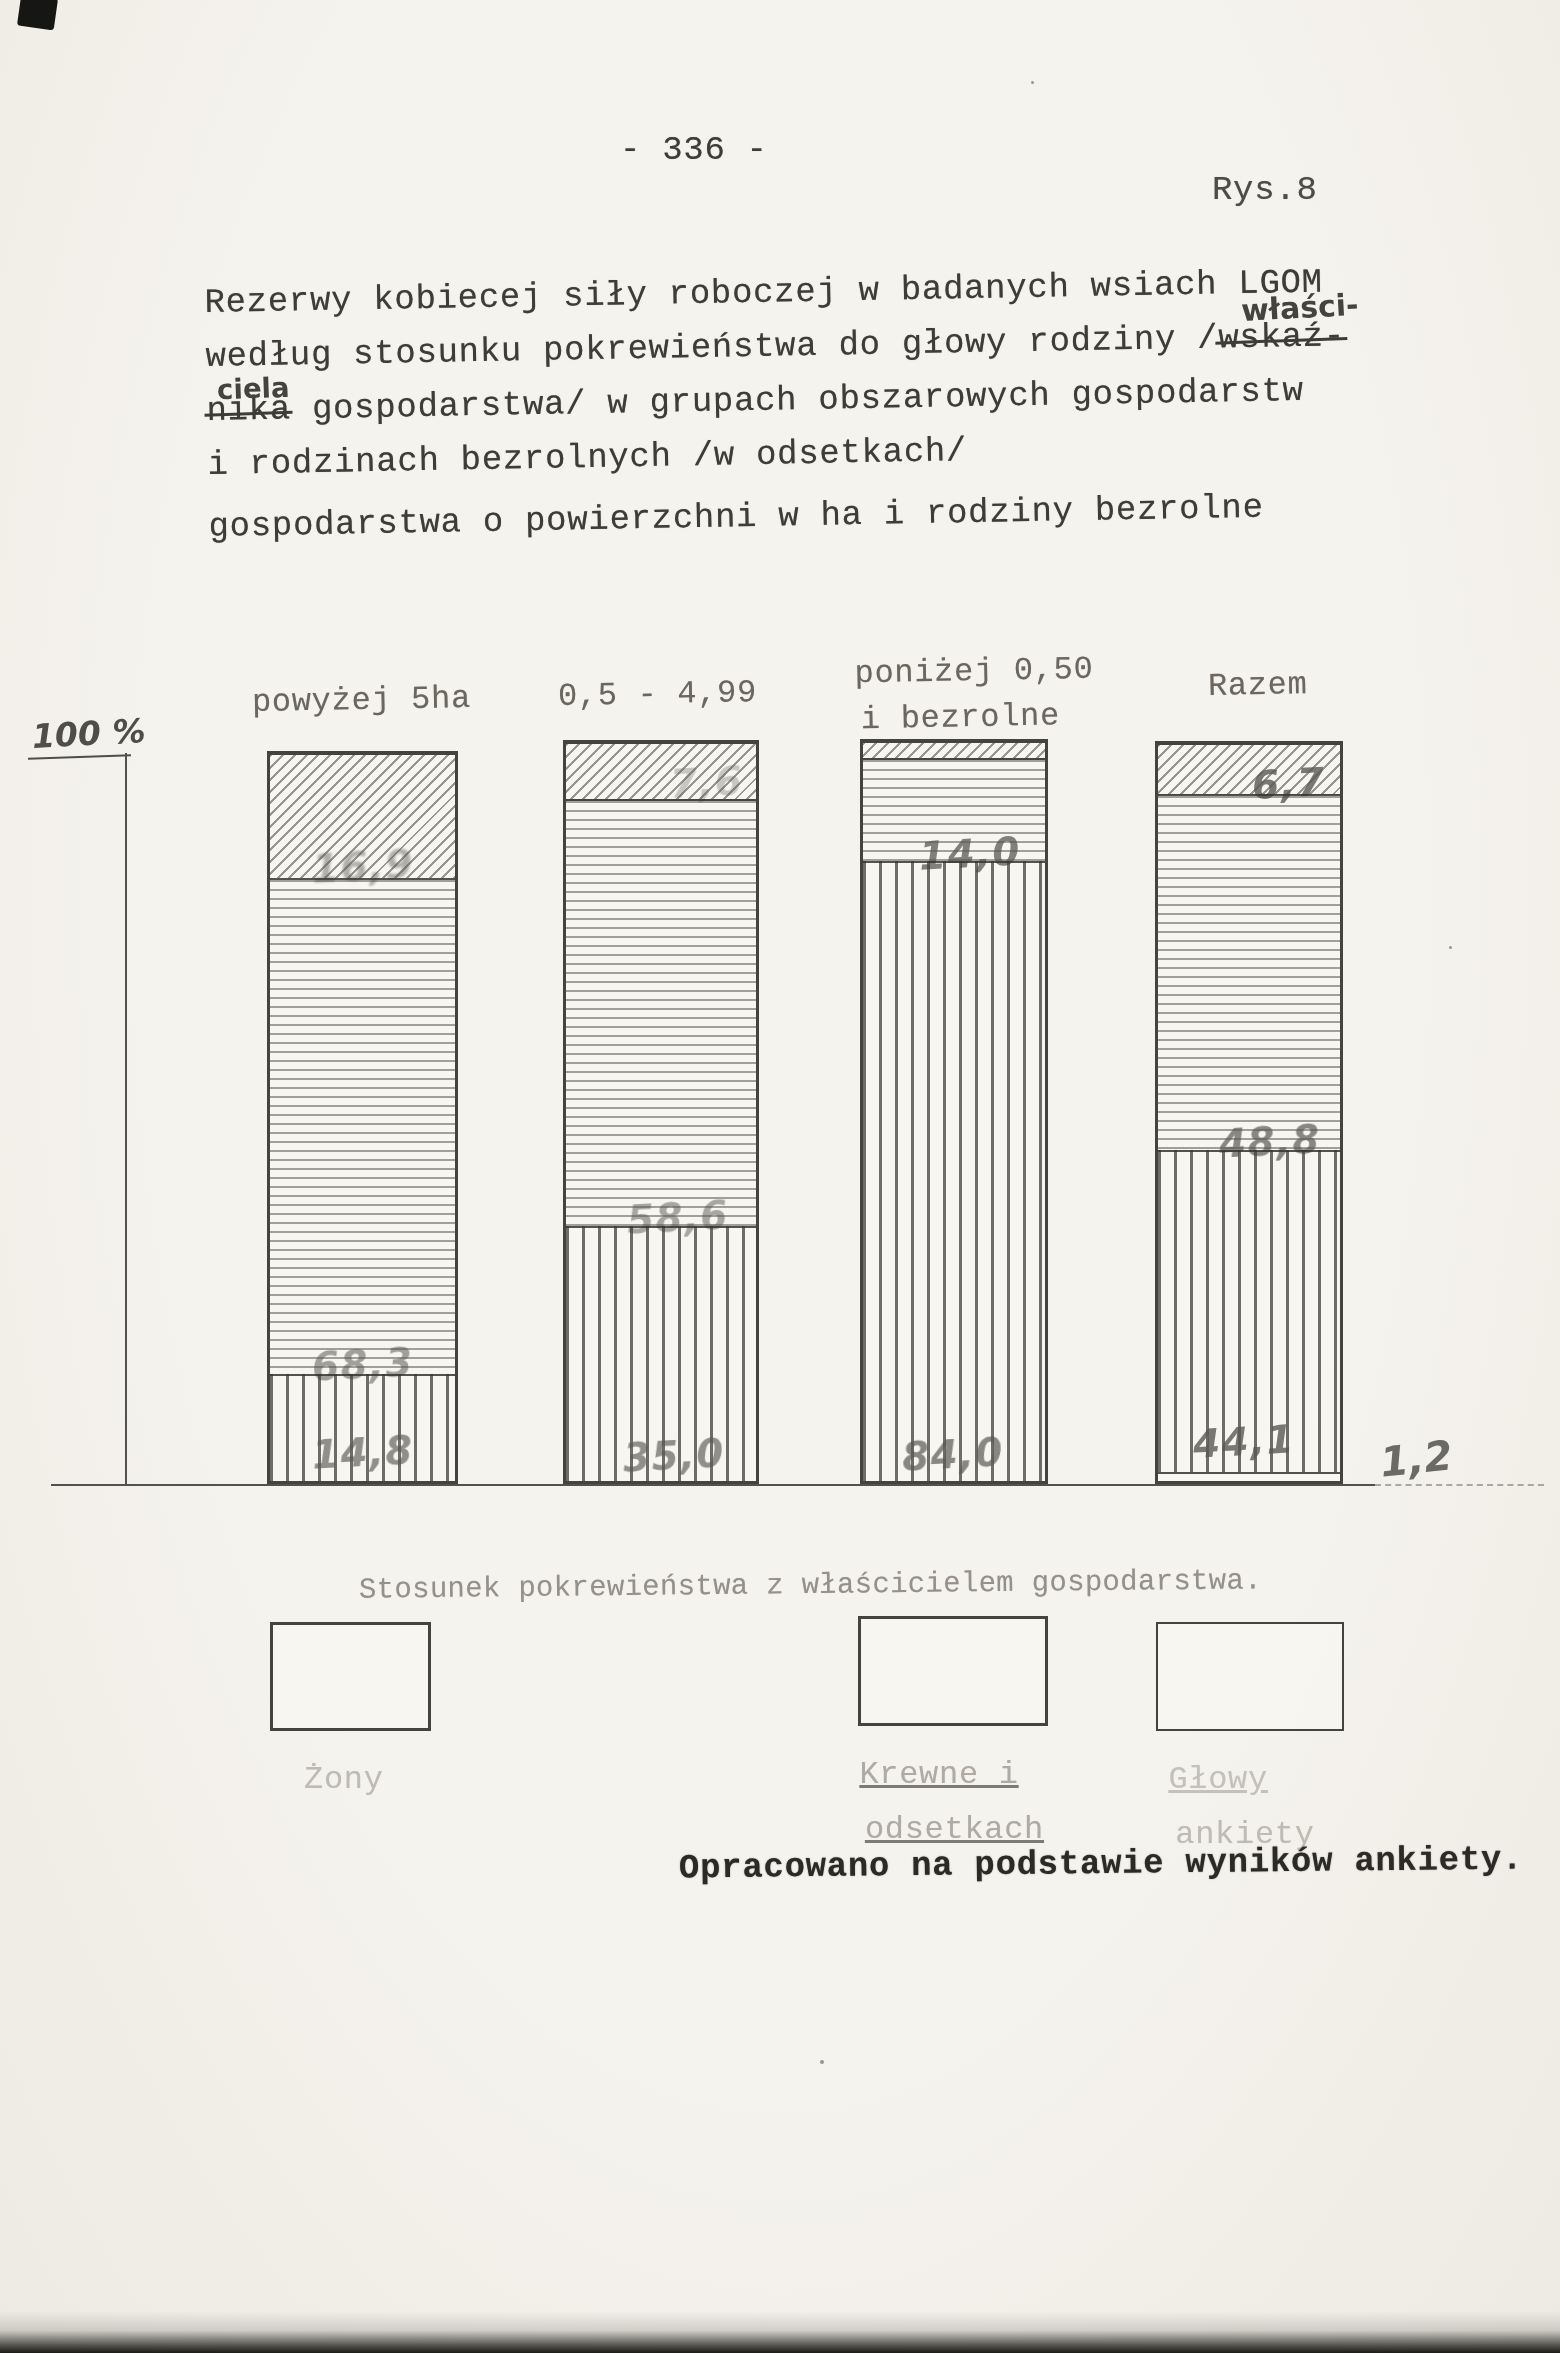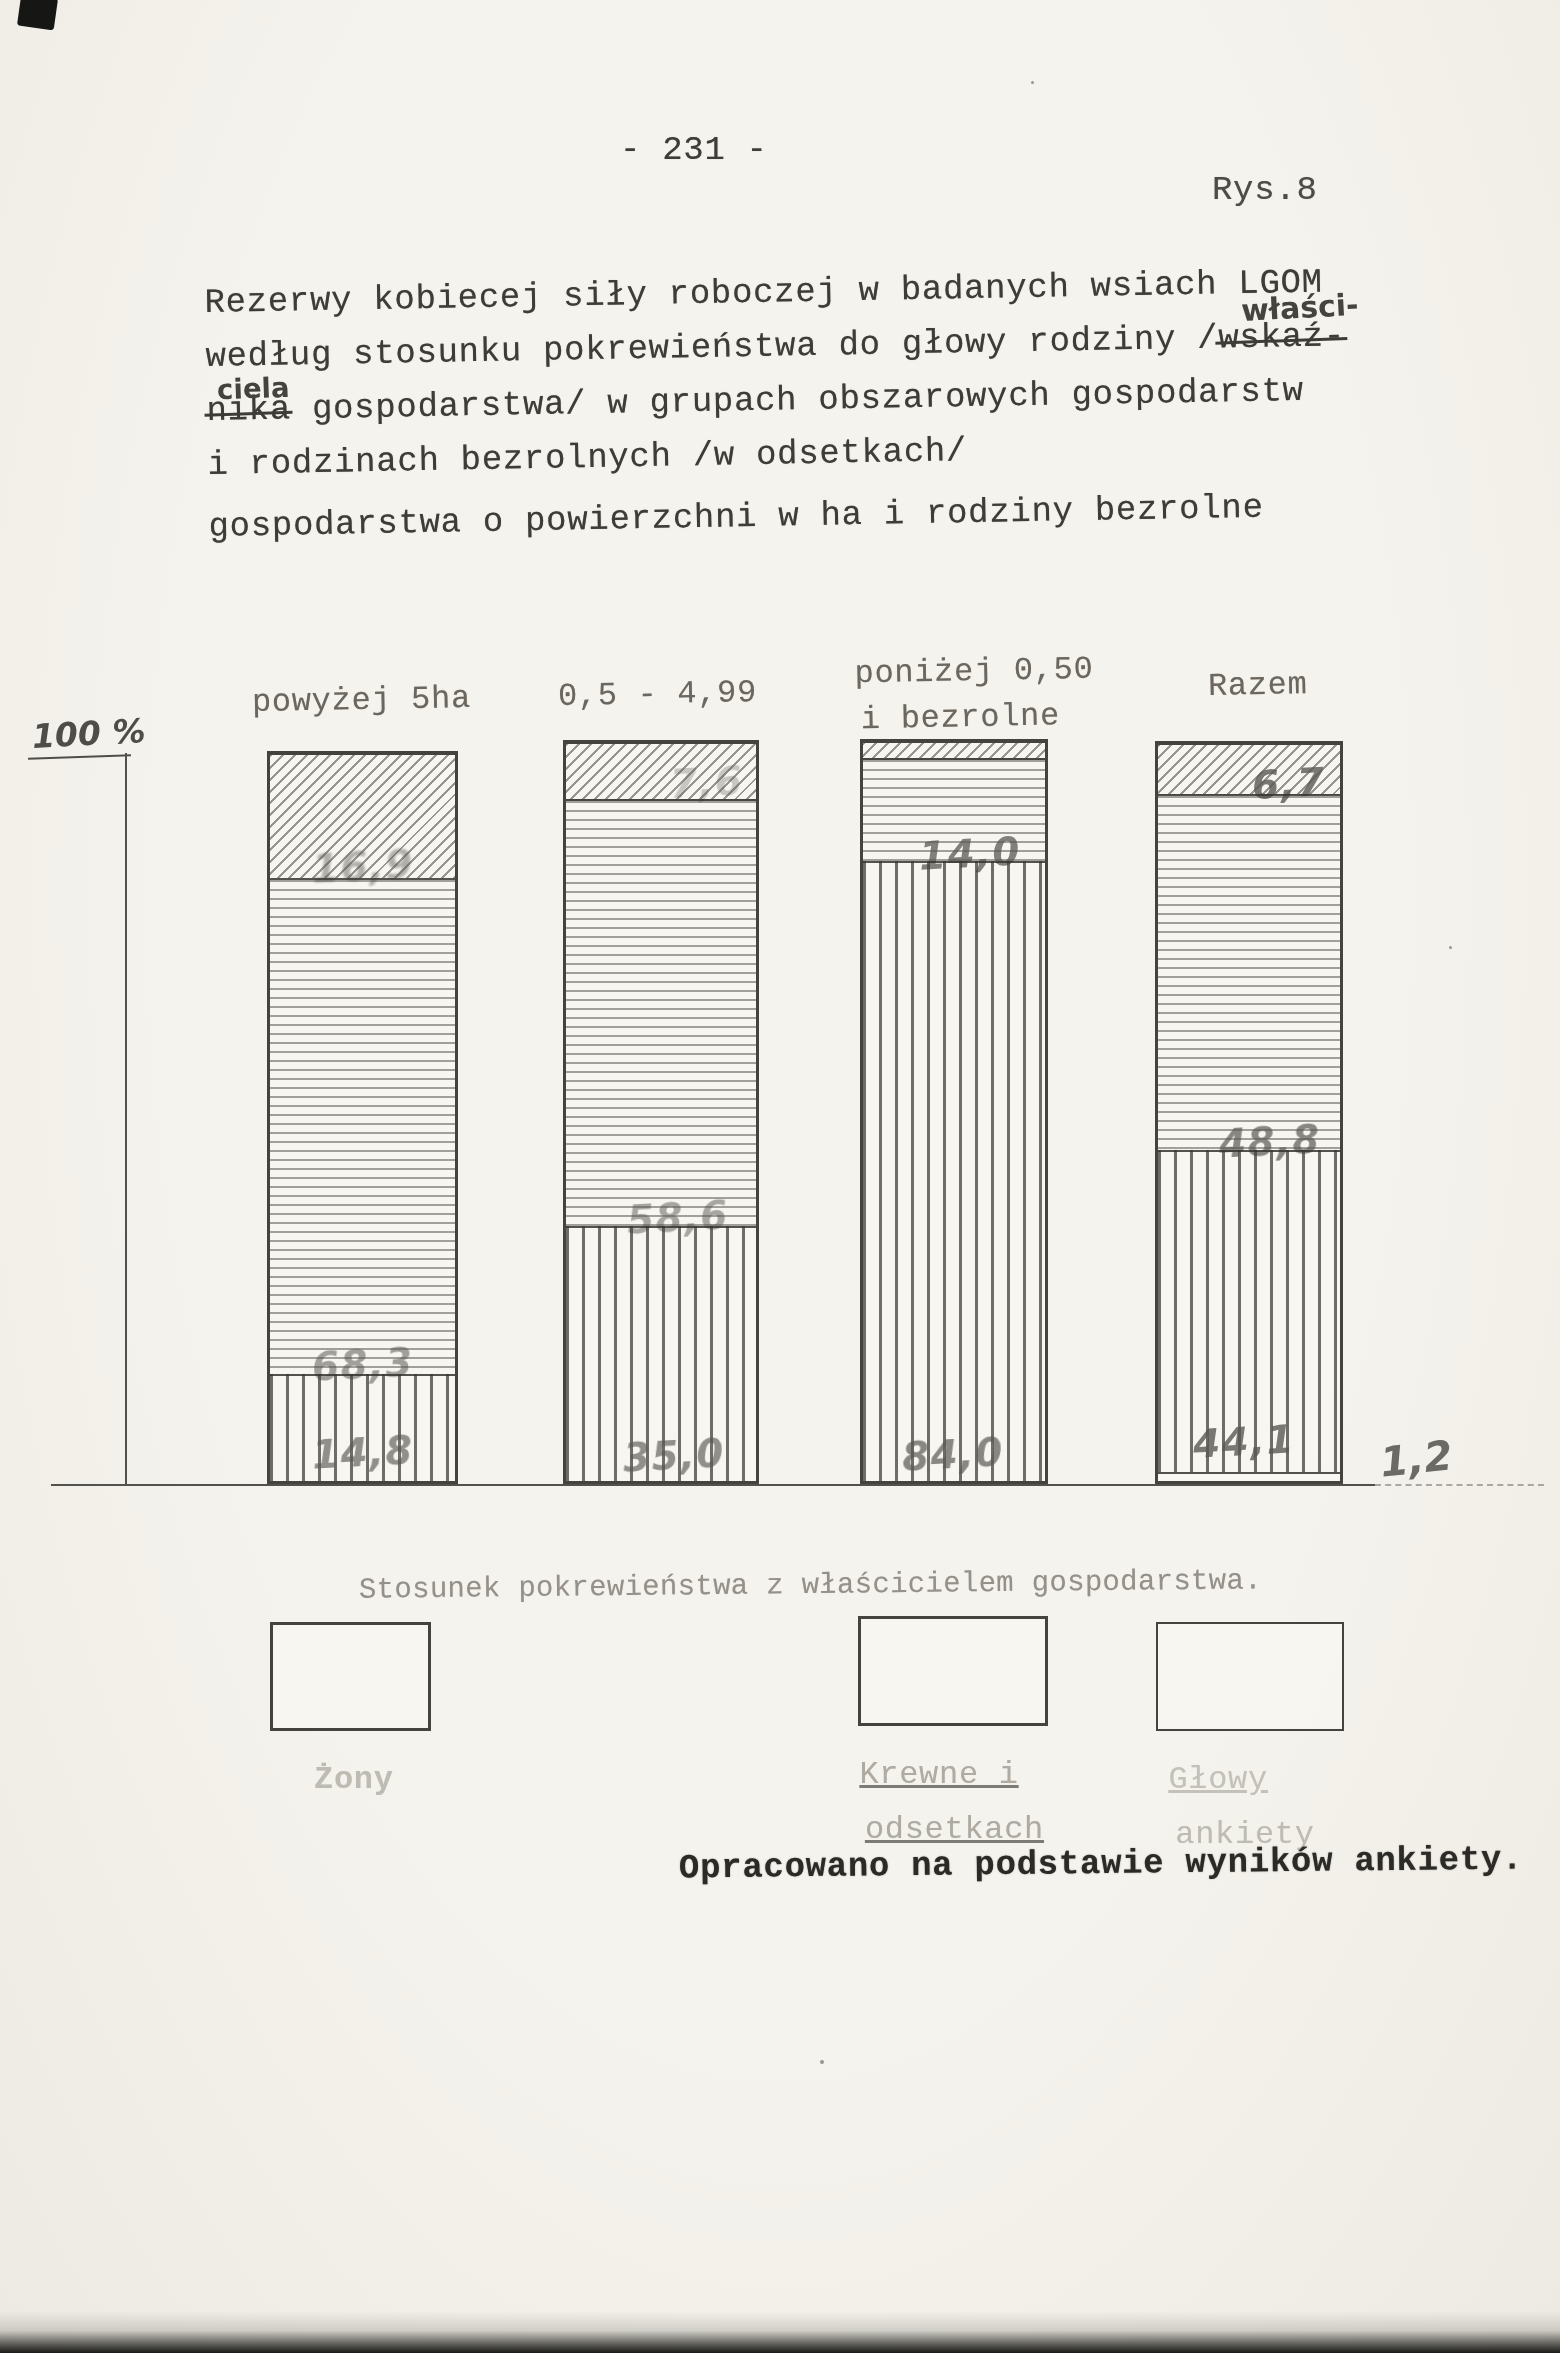--- a/index.html
+++ b/index.html
@@ -62,21 +62,21 @@
 <body>
 
 <div class="page">
 
   <div class="abs corner-mark"></div>
   <div class="abs bottom-shadow"></div>
   <div class="speck" style="left:820px;top:2060px;width:4.1px;height:4.1px;"></div>
   <div class="speck" style="left:1449px;top:946px;width:3.4px;height:3.4px;"></div>
   <div class="speck" style="left:1031px;top:81px;width:3.4px;height:3.4px;"></div>
 
-  <div class="abs typed" style="left:620px;top:131px;">- 231 -</div>
+  <div class="abs typed" style="left:620px;top:131px;">- 336 -</div>
   <div class="abs typed" style="left:1212px;top:171px;color:#4e4c48;">Rys.8</div>
 
   <div class="abs title-block">
     <div class="typed title-line">Rezerwy kobiecej siły roboczej w badanych wsiach LGOM</div>
     <div class="typed title-line"><span>według stosunku pokrewieństwa do głowy rodziny /</span><span class="strike">wskaź-</span></div>
     <div class="typed title-line"><span class="strike">nika</span><span> gospodarstwa/ w grupach obszarowych gospodarstw</span></div>
     <div class="typed title-line">i rodzinach bezrolnych /w odsetkach/</div>
     <div class="typed title-line gap">gospodarstwa o powierzchni w ha i rodziny bezrolne</div>
   </div>
 
@@ -142,21 +142,21 @@
         <div class="seg pat-blank seg-border" style="height: 1.19048%;"></div>
       </div>
     </div>
 
   <div class="abs pencil" style="left:1380px;top:1435px;font-size:41px;color:#55534e;opacity:.85;transform:rotate(-6deg);">1,2</div>
 
   <div class="abs legend-caption" style="left:359px;top:1569px;">Stosunek pokrewieństwa z właścicielem gospodarstwa.</div>
 
   <div class="legend-item" style="left:270px;top:1622px;">
     <div class="legend-swatch pat-vert" style="width:161px;height:109px;"></div>
-    <div class="legend-label" style="margin-left:44px;margin-top:20.7px;opacity:.5;font-weight:bold;">Żony</div>
+    <div class="legend-label" style="margin-left:34px;margin-top:20.7px;opacity:.5;">Żony</div>
   </div>
   <div class="legend-item" style="left:858px;top:1616px;text-decoration:underline;">
     <div class="legend-swatch pat-diag" style="width:190px;height:110px;"></div>
     <div class="legend-label" style="margin-left:1.4px;margin-top:20.7px;opacity:.65;">Krewne i</div>
     <div class="legend-label" style="margin-left:6.9px;opacity:.65;">odsetkach</div>
   </div>
   <div class="legend-item" style="left:1156px;top:1622px;">
     <div class="legend-swatch pat-blank" style="width:188px;height:109px;border-width:2.8px;"></div>
     <div class="legend-label" style="margin-left:12.4px;margin-top:20.7px;opacity:.45;text-decoration:underline;">Głowy</div>
     <div class="legend-label" style="margin-left:19.3px;opacity:.5;">ankiety</div>

